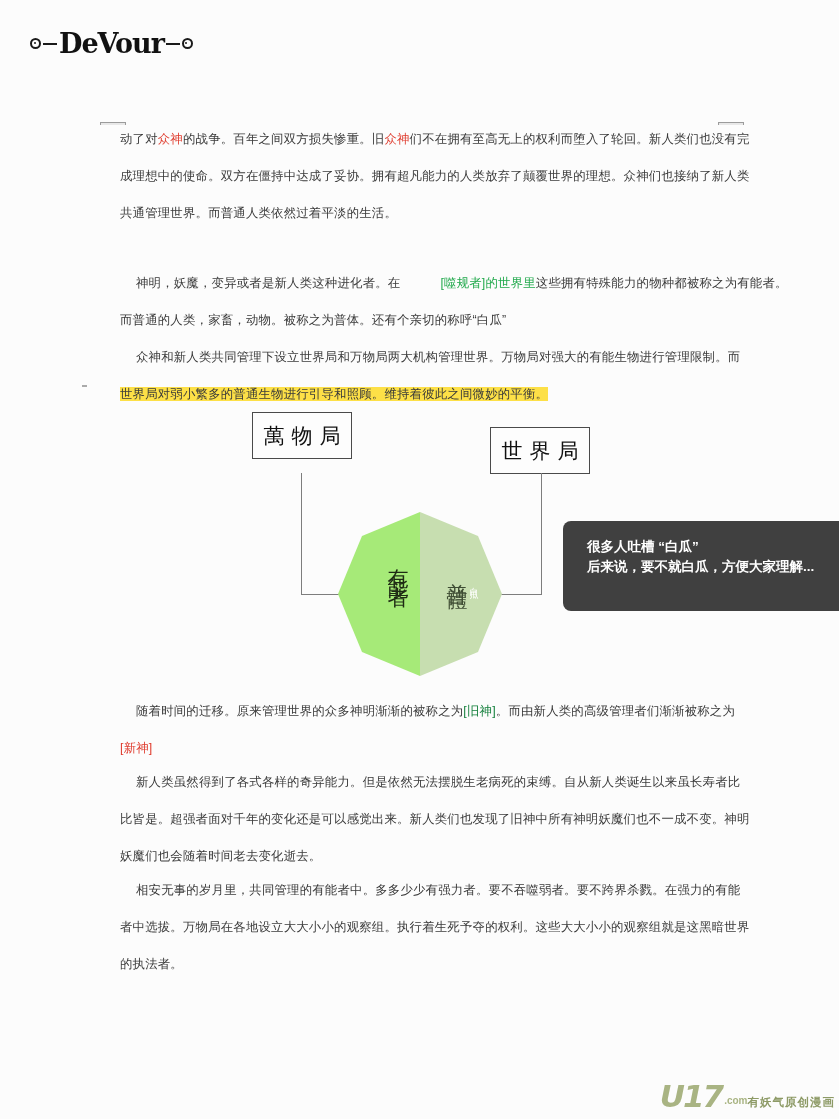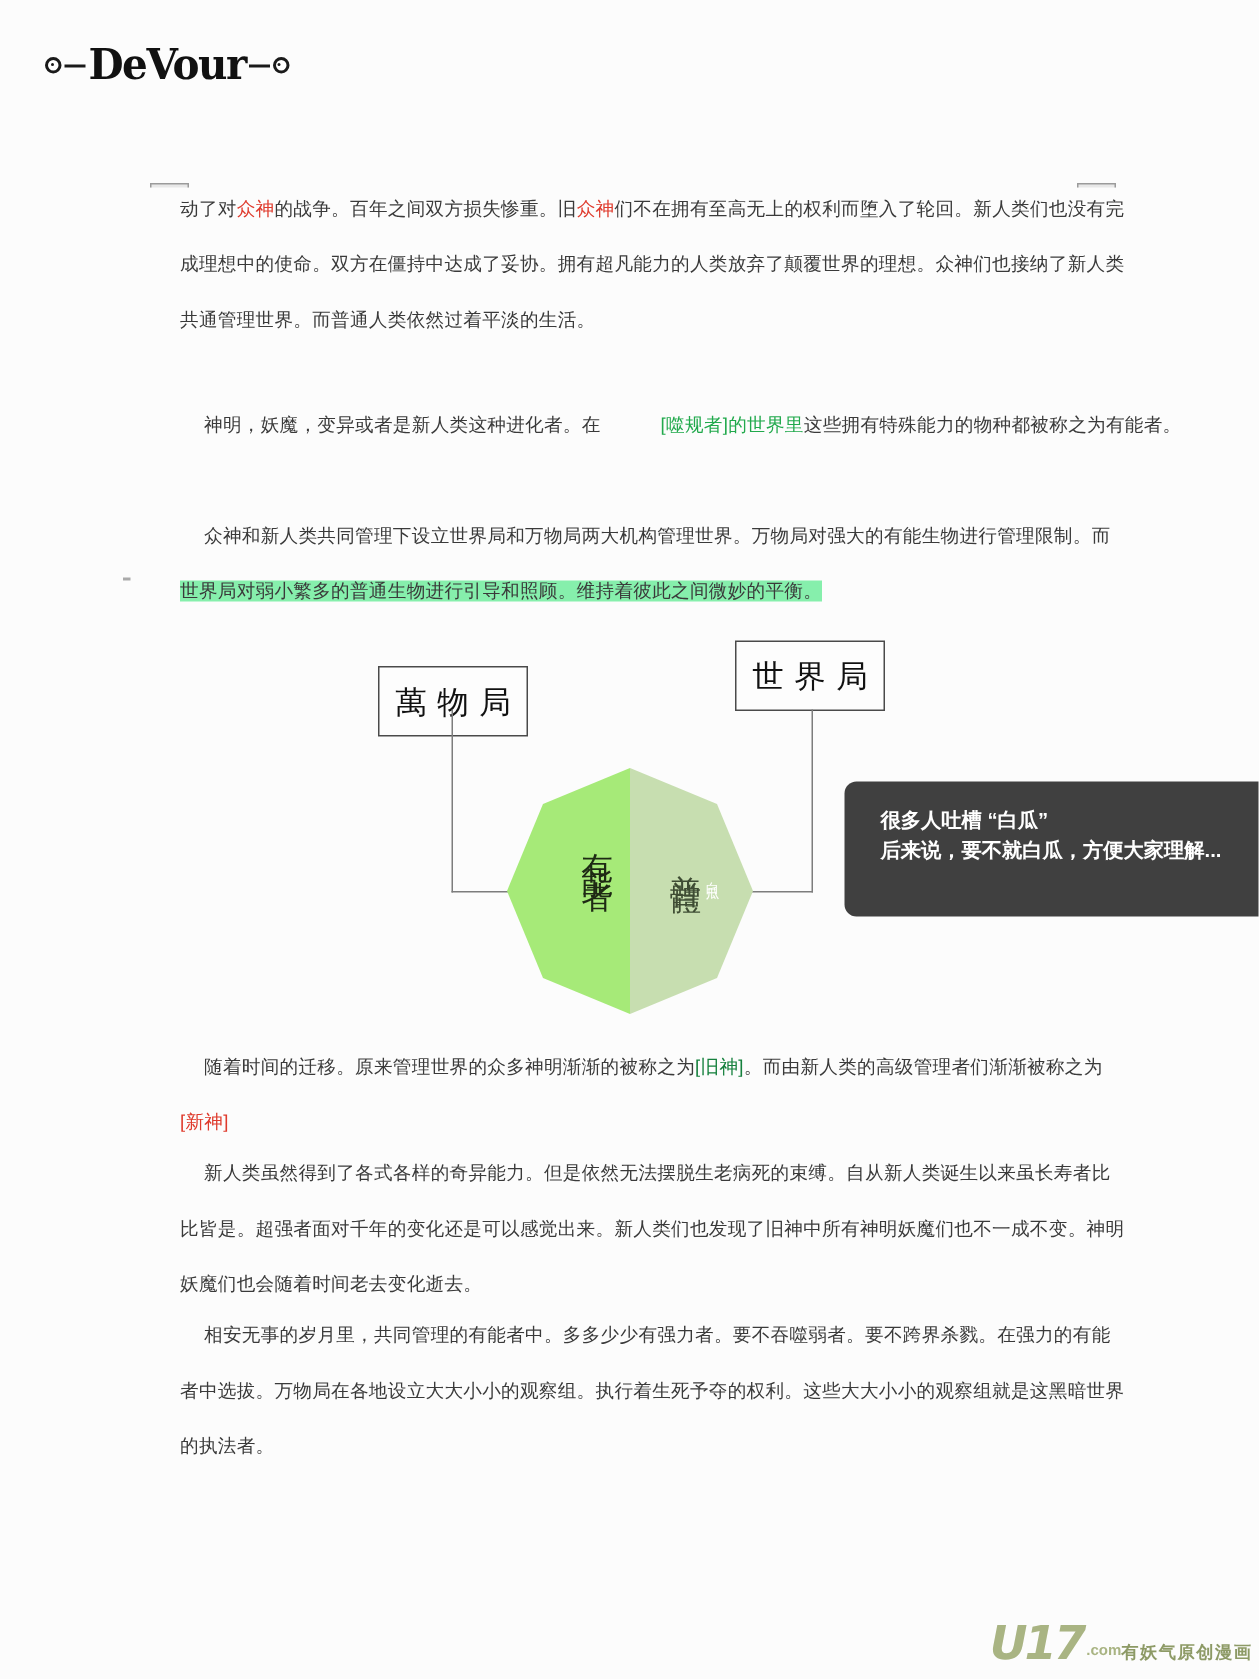--- a/index.html
+++ b/index.html
@@ -18,21 +18,21 @@
     font-weight:bold;font-size:27px;color:#111;letter-spacing:-1px;line-height:1;
     transform:scaleY(1.05);
   }
   
   .crop-mark{position:absolute;width:24px;height:2px;border:1px solid #9b9b9b;border-bottom:none;background:#e8e8e8;}
   .stray-dash{position:absolute;width:5px;height:2px;background:#aaa;}
   
   .para{position:absolute;left:120px;}
   .line{height:37px;line-height:37px;white-space:nowrap;font-size:12.4px;color:#3a3a3a;letter-spacing:0.2px;}
   .line.indent{padding-left:16px;}
-  .line-inner.hl{background:#86efac;}
+  .line-inner.hl{background:#fde047;}
   
   .org-box{
     position:absolute;width:98px;height:45px;border:1px solid #4a4a4a;background:#fdfdfd;
     display:flex;align-items:center;justify-content:center;
     font-family:"DejaVu Serif","Liberation Serif",serif;
     font-size:21px;color:#111;letter-spacing:7px;text-indent:7px;
   }
   .conn{position:absolute;background:#7d7d7d;}
   .octagon-wrap{position:absolute;left:338px;top:512px;width:164px;height:164px;}
   .oct-label{
@@ -75,20 +75,21 @@
 <div class="stray-dash" style="left:82px;top:385px;"></div>
 
 <div>
     <div class="para" style="top: 121px;">
       <div class="line"><span class="line-inner"><span>动了对</span><span style="color: rgb(223, 58, 44);">众神</span><span>的战争。百年之间双方损失惨重。旧</span><span style="color: rgb(223, 58, 44);">众神</span><span>们不在拥有至高无上的权利而堕入了轮回。新人类们也没有完</span></span></div>
       <div class="line"><span class="line-inner"><span>成理想中的使命。双方在僵持中达成了妥协。拥有超凡能力的人类放弃了颠覆世界的理想。众神们也接纳了新人类</span></span></div>
       <div class="line"><span class="line-inner"><span>共通管理世界。而普通人类依然过着平淡的生活。</span></span></div>
     </div>
     <div class="para" style="top: 265px;">
       <div class="line indent"><span class="line-inner"><span>神明，妖魔，变异或者是新人类这种进化者。在</span><span style="color: rgb(33, 169, 76); margin-left: 40px;">[噬规者]的世界里</span><span>这些拥有特殊能力的物种都被称之为有能者。</span></span></div>
+      <div class="line"><span class="line-inner"><span>而普通的人类，家畜，动物。被称之为普体。还有个亲切的称呼“白瓜”</span></span></div>
     </div>
     <div class="para" style="top: 339px;">
       <div class="line indent"><span class="line-inner"><span>众神和新人类共同管理下设立世界局和万物局两大机构管理世界。万物局对强大的有能生物进行管理限制。而</span></span></div>
       <div class="line"><span class="line-inner hl"><span>世界局对弱小繁多的普通生物进行引导和照顾。维持着彼此之间微妙的平衡。</span></span></div>
     </div>
     <div class="para" style="top: 693px;">
       <div class="line indent"><span class="line-inner"><span>随着时间的迁移。原来管理世界的众多神明渐渐的被称之为</span><span style="color: #15803d; text-align: center;">[旧神]</span><span>。而由新人类的高级管理者们渐渐被称之为</span></span></div>
       <div class="line"><span class="line-inner"><span style="color: rgb(223, 58, 44);">[新神]</span></span></div>
     </div>
     <div class="para" style="top: 764px;">
@@ -96,21 +97,21 @@
       <div class="line"><span class="line-inner"><span>比皆是。超强者面对千年的变化还是可以感觉出来。新人类们也发现了旧神中所有神明妖魔们也不一成不变。神明</span></span></div>
       <div class="line"><span class="line-inner"><span>妖魔们也会随着时间老去变化逝去。</span></span></div>
     </div>
     <div class="para" style="top: 872px;">
       <div class="line indent"><span class="line-inner"><span>相安无事的岁月里，共同管理的有能者中。多多少少有强力者。要不吞噬弱者。要不跨界杀戮。在强力的有能</span></span></div>
       <div class="line"><span class="line-inner"><span>者中选拔。万物局在各地设立大大小小的观察组。执行着生死予夺的权利。这些大大小小的观察组就是这黑暗世界</span></span></div>
       <div class="line"><span class="line-inner"><span>的执法者。</span></span></div>
     </div>
   </div>
 
-<div class="org-box" style="left:252px;top:444px;">
+<div class="org-box" style="left:252px;top:412px;">
   <span>萬物局</span>
 </div>
 <div class="org-box" style="left:490px;top:427px;">
   <span>世界局</span>
 </div>
 
 <div class="conn" style="left:301px;top:473px;width:1px;height:122px;"></div>
 <div class="conn" style="left:301px;top:594px;width:40px;height:1px;"></div>
 <div class="conn" style="left:541px;top:473px;width:1px;height:122px;"></div>
 <div class="conn" style="left:500px;top:594px;width:42px;height:1px;"></div>

